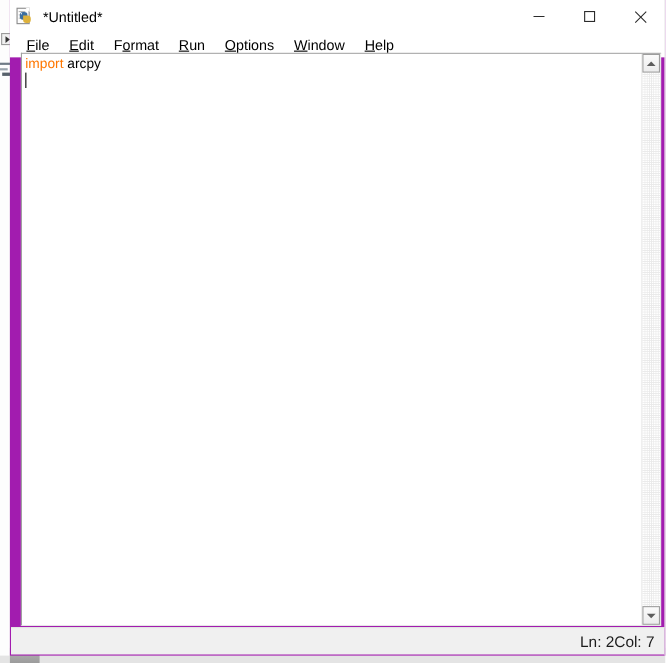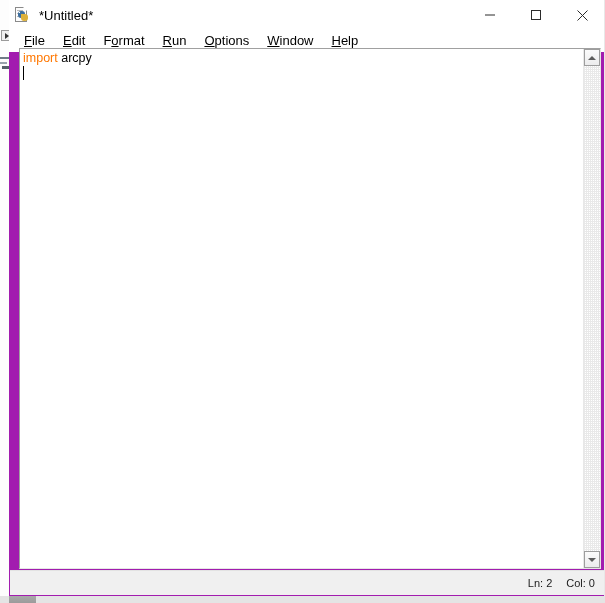--- a/index.html
+++ b/index.html
@@ -303,23 +303,22 @@
     height: 25px;
     background: #f0f0f0;
     display: flex;
     align-items: center;
     justify-content: flex-end;
     box-sizing: border-box;
     padding-right: 9px;
     border-top: 1px solid #e3e3e3;
   }
   .status-cell {
-    font-size: 11px;
+    font-size: 14px;
     color: #1b1b1b;
-    margin-left: 14px;
     white-space: nowrap;
   }
 
   .window-right-edge {
     position: absolute;
     right: 0; top: 0;
     width: 1px; height: 596px;
     background: #e8e8e8;
   }
 </style>
@@ -396,18 +395,18 @@
           <span class="arrow-up"></span>
         </div>
         <div class="sb-btn">
           <span class="arrow-down"></span>
         </div>
       </div>
     </div>
 
     <div class="statusbar">
       <div class="status-cell">Ln: 2</div>
-      <div class="status-cell">Col: 0</div>
+      <div class="status-cell">Col: 7</div>
     </div>
 
     <div class="window-right-edge"></div>
   </div>
 </div>
 
 </body></html>

